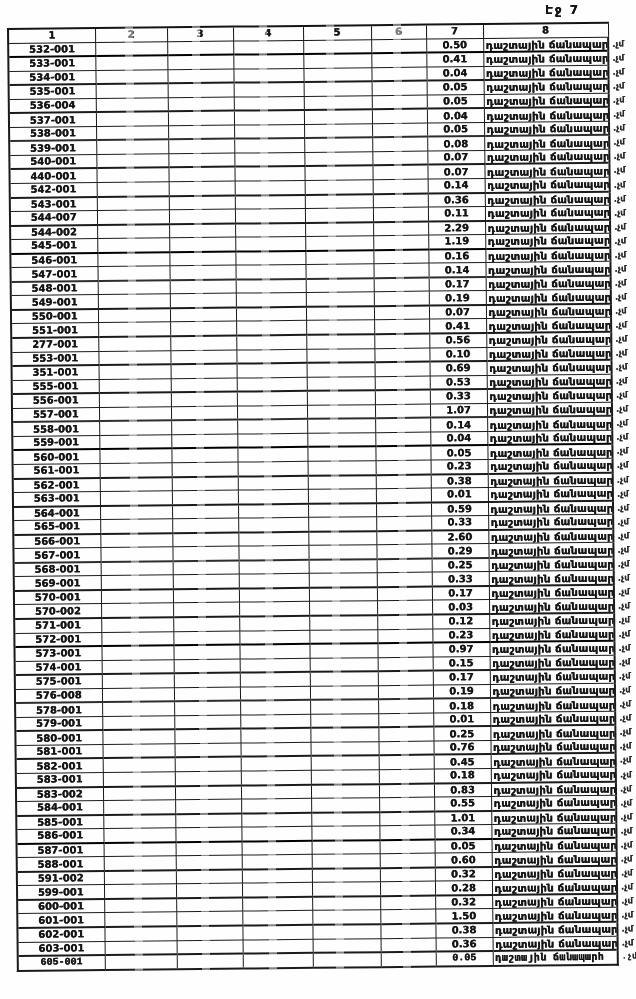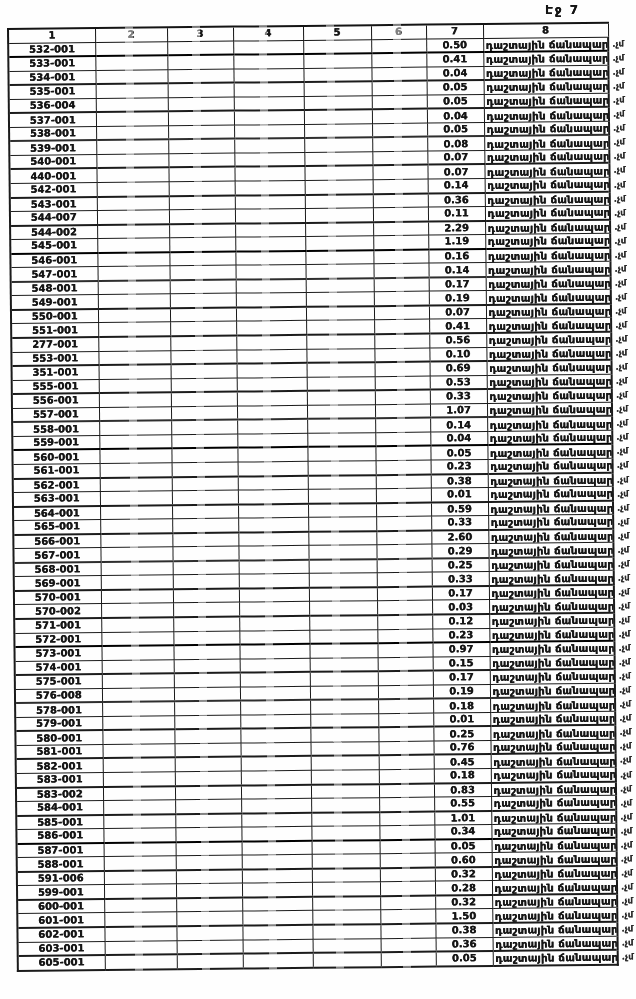--- a/index.html
+++ b/index.html
@@ -17,21 +17,21 @@
   th{font-size:10px;text-align:center;border-width:1.8px;border-color:#141414;}
   td.c-id{font-size:10px;text-align:center;border-left-width:2.4px;}
   th.h-first{border-left-width:2.4px;}
   td.c-empty{background:transparent;}
   td.c-area{font-size:10px;text-align:center;}
   td.c-use{font-size:10.3px;text-align:left;padding-left:2px;white-space:nowrap;
            letter-spacing:.2px;border-right-width:2px;}
   td.c-frag,th.h-frag{border:none;font-size:8.5px;text-align:left;padding-left:3px;
            color:#2a2a2a;text-shadow:0 0 .4px rgba(0,0,0,.7);}
   thead th{border-top-width:2px;}
-  tbody tr:last-child td{border-bottom-width:2.2px;}
+  tbody tr:last-child td{border-bottom-width:2.2px;font-family:Liberation Mono, monospace;}
   tbody tr:nth-child(2n) td{border-top-width:2px;}
   tbody tr:nth-child(5n+3) td{border-top-color:#2e2e2e;}
   tbody tr:nth-child(7n+2) td{border-top-color:#000;}
   td.c-frag{border:none !important;}
   
   .streaks{position:absolute;top:0;left:88px;width:332px;height:100%;pointer-events:none;
      background:repeating-linear-gradient(90deg,
         rgba(255,255,255,0) 0px, rgba(255,255,255,0) 30px,
         rgba(255,255,255,.45) 30px, rgba(255,255,255,.45) 38px,
         rgba(255,255,255,0) 38px, rgba(255,255,255,0) 67px);}
@@ -711,21 +711,21 @@
             <td class="c-empty"></td>
             <td class="c-empty"></td>
             <td class="c-empty"></td>
             <td class="c-empty"></td>
             <td class="c-empty"></td>
             <td class="c-area">0.60</td>
             <td class="c-use">դաշտային ճանապարհ</td>
             <td class="c-frag">.չմ</td>
           </tr>
           <tr>
-            <td class="c-id">591-006</td>
+            <td class="c-id">591-002</td>
             <td class="c-empty"></td>
             <td class="c-empty"></td>
             <td class="c-empty"></td>
             <td class="c-empty"></td>
             <td class="c-empty"></td>
             <td class="c-area">0.32</td>
             <td class="c-use">դաշտային ճանապարհ</td>
             <td class="c-frag">.չմ</td>
           </tr>
           <tr>

